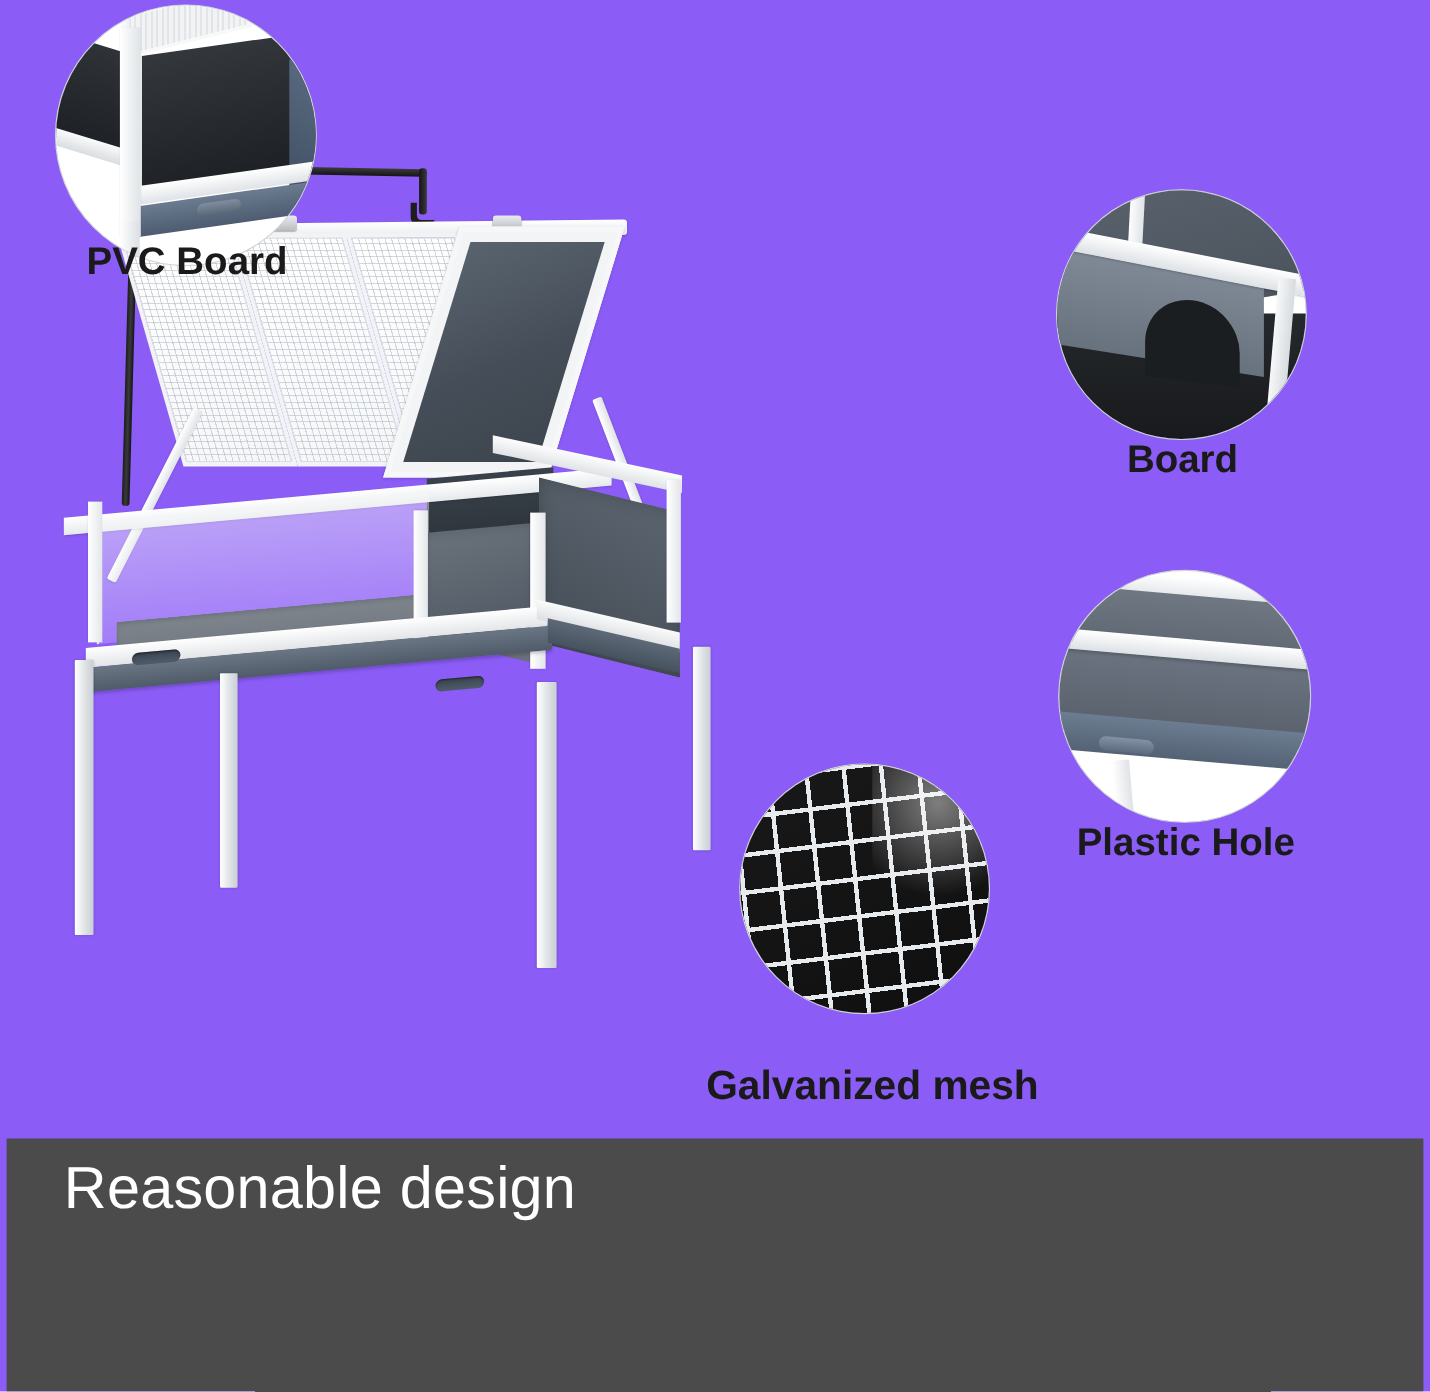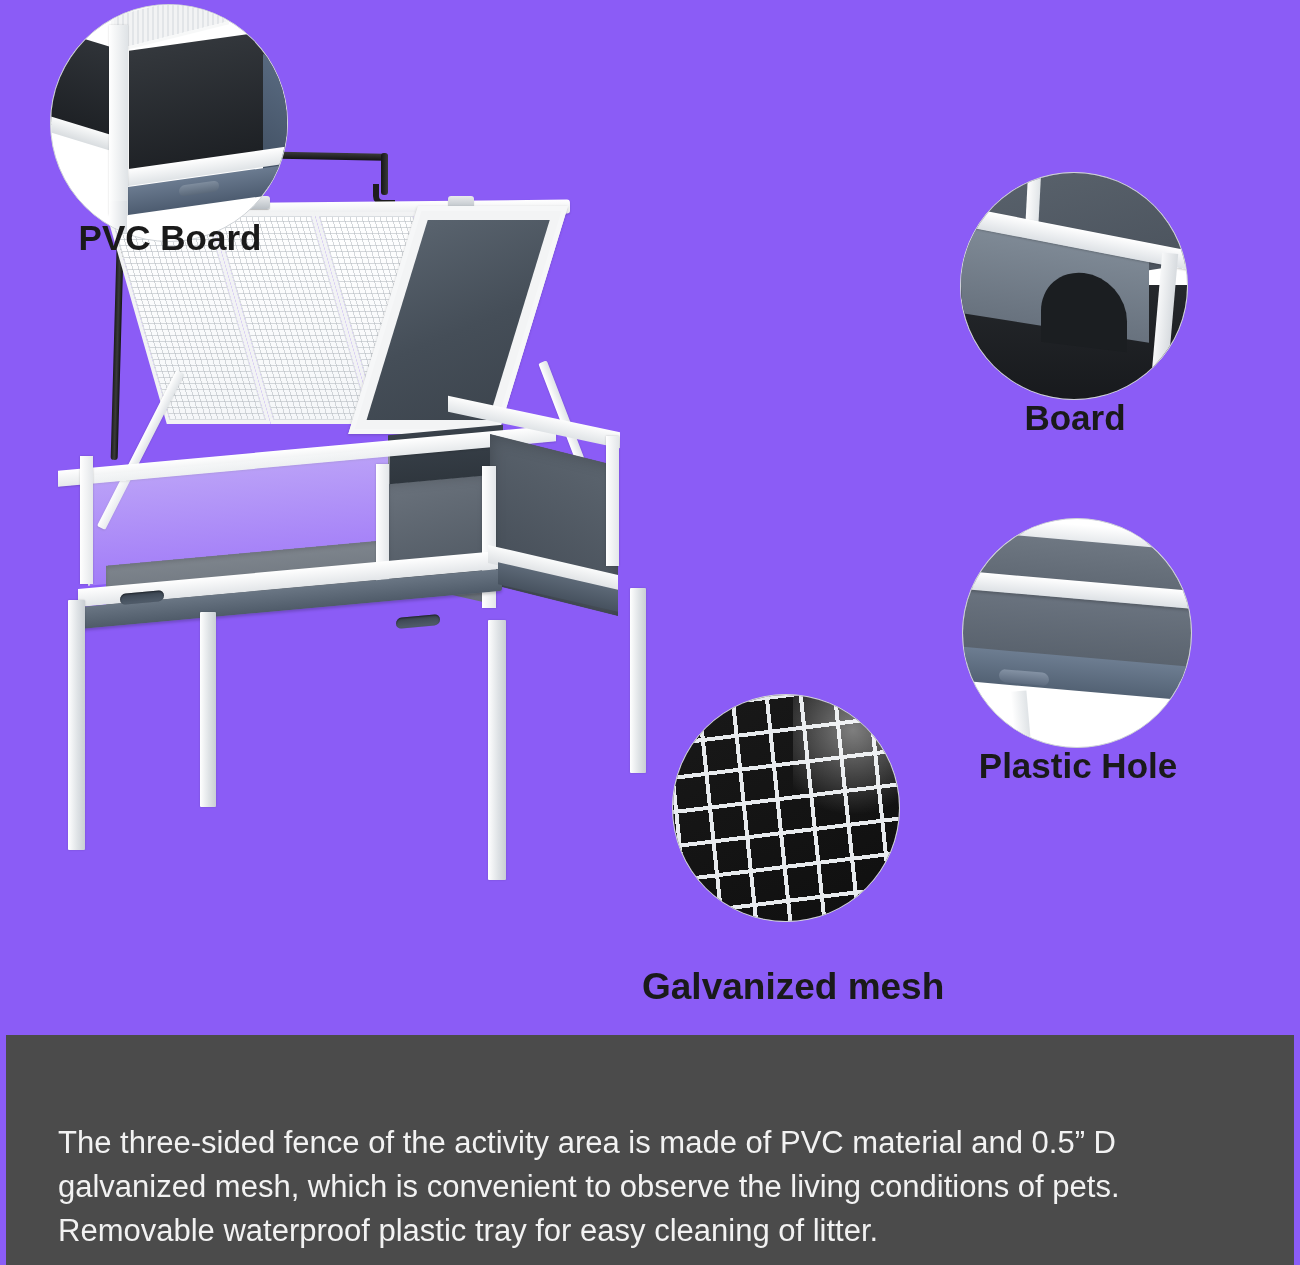--- a/index.html
+++ b/index.html
@@ -317,16 +317,16 @@
 
   <div class="callout">
     <div class="circ c-mesh">
       <div class="mesh-fill"></div>
       <div class="mesh-gloss"></div>
     </div>
     <div class="c-label lbl-mesh">Galvanized mesh</div>
   </div>
 
   <div class="banner">
-    <div class="banner-p">The three-sided fence of the activity area is made of PVC material and 0.5” D galvanized mesh, which is convenient to observe the living conditions of pets. Removable waterproof plastic tray for easy cleaning of litter.</div>
+    <div class="banner-h">Reasonable design</div>
   </div>
 
 </div>
 
 </body></html>

